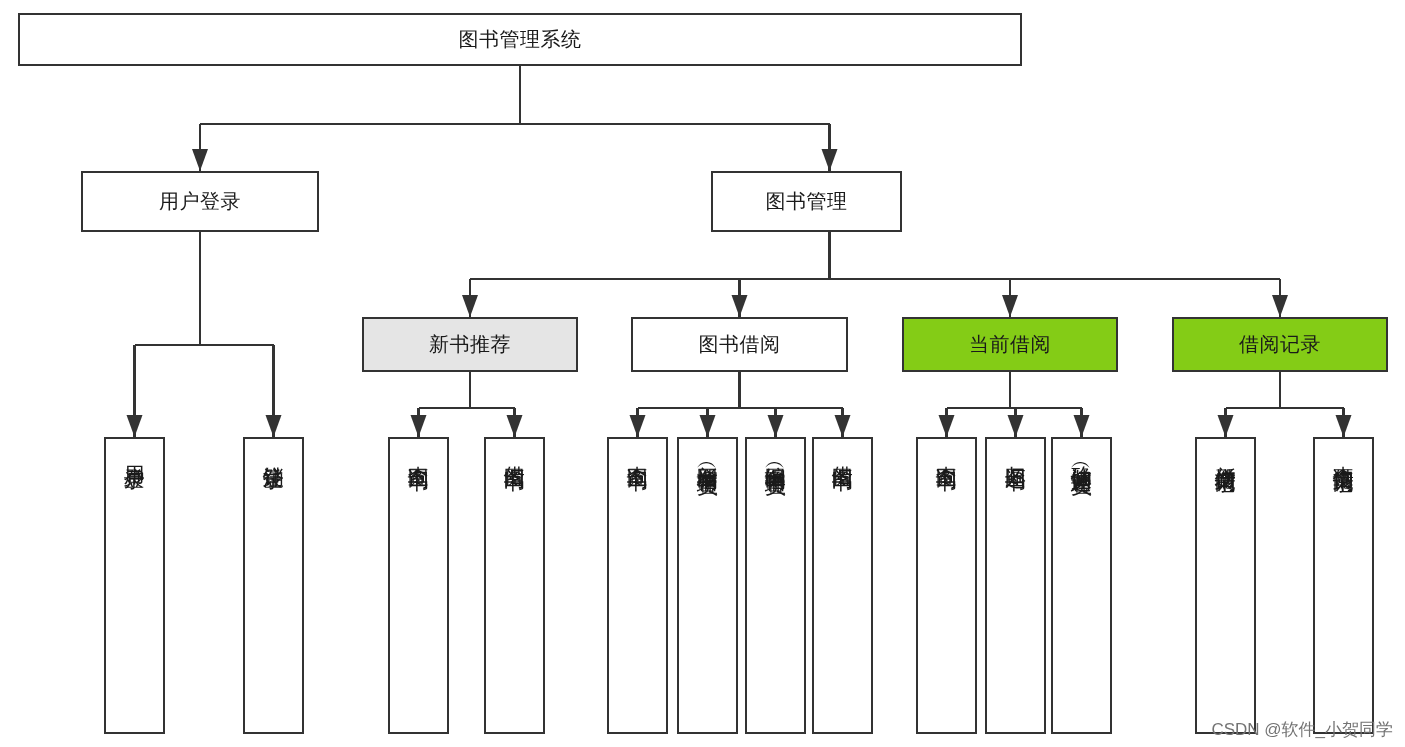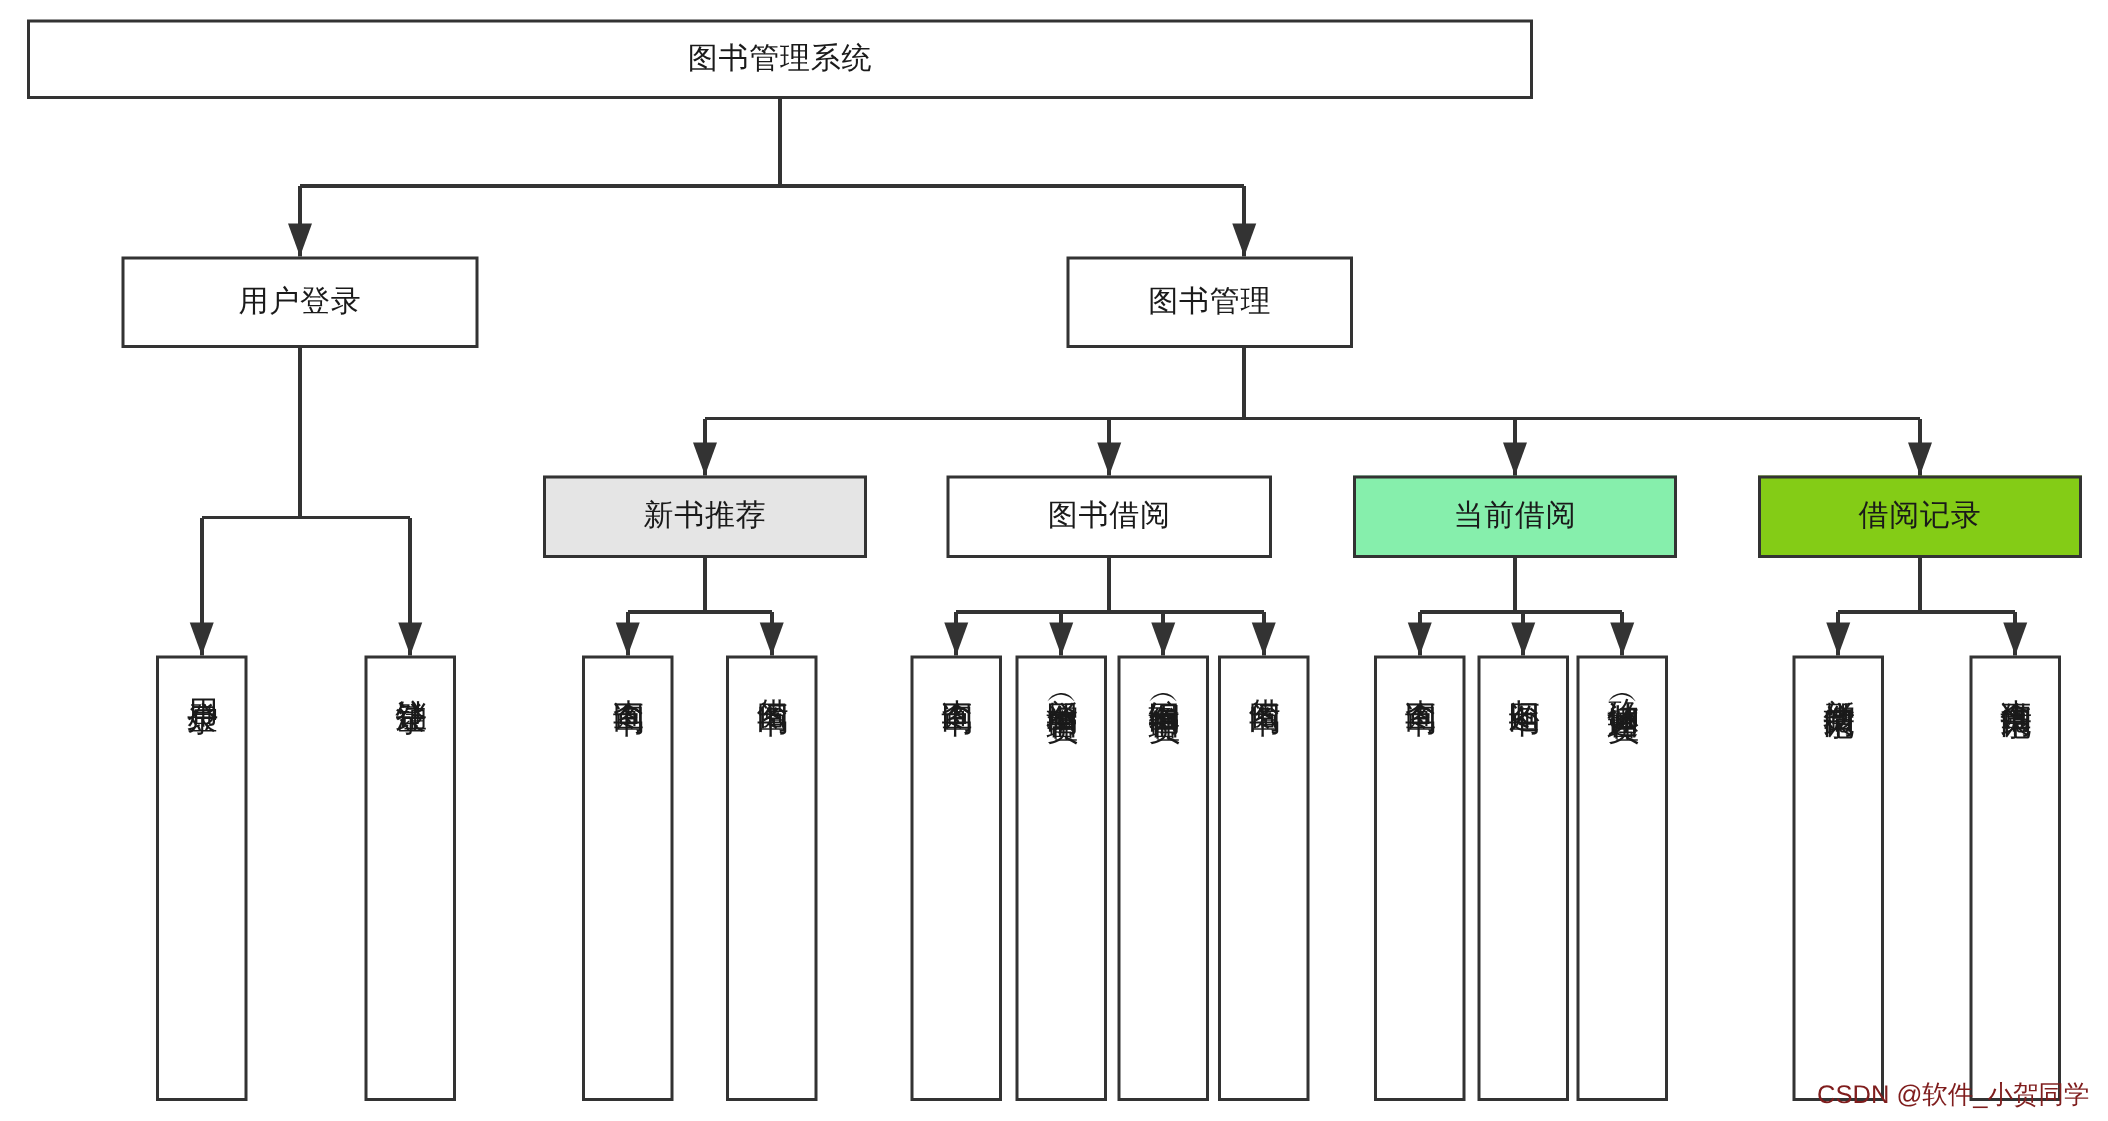--- a/index.html
+++ b/index.html
@@ -59,21 +59,21 @@
     line-height: 1.02;
     letter-spacing: 1.5px;
     height: auto;
     max-height: 100%;
   }
   #watermark {
     position: absolute;
     right: 12px;
     bottom: 6px;
     font-size: 17px;
-    color: #7f1d1d;
+    color: #737373;
     z-index: 20;
     white-space: nowrap;
     font-family: "Liberation Sans", "DejaVu Sans", sans-serif;
   }
 </style>
 </head>
 <body>
 
 <div id="diagram-root">
 
@@ -141,21 +141,21 @@
       </div>
       <div class="node horizontal" style="left: 711px; top: 171px; width: 191px; height: 61px; border-color: rgb(51, 51, 51); background: rgb(255, 255, 255);">
         <span class="node-label" style="color: rgb(26, 26, 26);">图书管理</span>
       </div>
       <div class="node horizontal" style="left: 362px; top: 317px; width: 216px; height: 55px; border-color: rgb(51, 51, 51); background: #e5e5e5;">
         <span class="node-label" style="color: rgb(26, 26, 26);">新书推荐</span>
       </div>
       <div class="node horizontal" style="left: 631px; top: 317px; width: 217px; height: 55px; border-color: rgb(51, 51, 51); background: rgb(255, 255, 255);">
         <span class="node-label" style="color: rgb(26, 26, 26);">图书借阅</span>
       </div>
-      <div class="node horizontal" style="left: 902px; top: 317px; width: 216px; height: 55px; border-color: rgb(51, 51, 51); background: #86efac;">
+      <div class="node horizontal" style="left: 902px; top: 317px; width: 216px; height: 55px; border-color: rgb(51, 51, 51); background: #84cc16;">
         <span class="node-label" style="color: rgb(26, 26, 26);">当前借阅</span>
       </div>
       <div class="node horizontal" style="left: 1172px; top: 317px; width: 216px; height: 55px; border-color: rgb(51, 51, 51); background: #84cc16;">
         <span class="node-label" style="color: rgb(26, 26, 26);">借阅记录</span>
       </div>
       <div class="node vertical" style="left: 104px; top: 437px; width: 61px; height: 297px; border-color: rgb(51, 51, 51); background: rgb(255, 255, 255);">
         <span class="node-label" style="color: rgb(26, 26, 26);">用户登录</span>
       </div>
       <div class="node vertical" style="left: 243px; top: 437px; width: 61px; height: 297px; border-color: rgb(51, 51, 51); background: rgb(255, 255, 255);">
         <span class="node-label" style="color: rgb(26, 26, 26);">注销登录</span>

